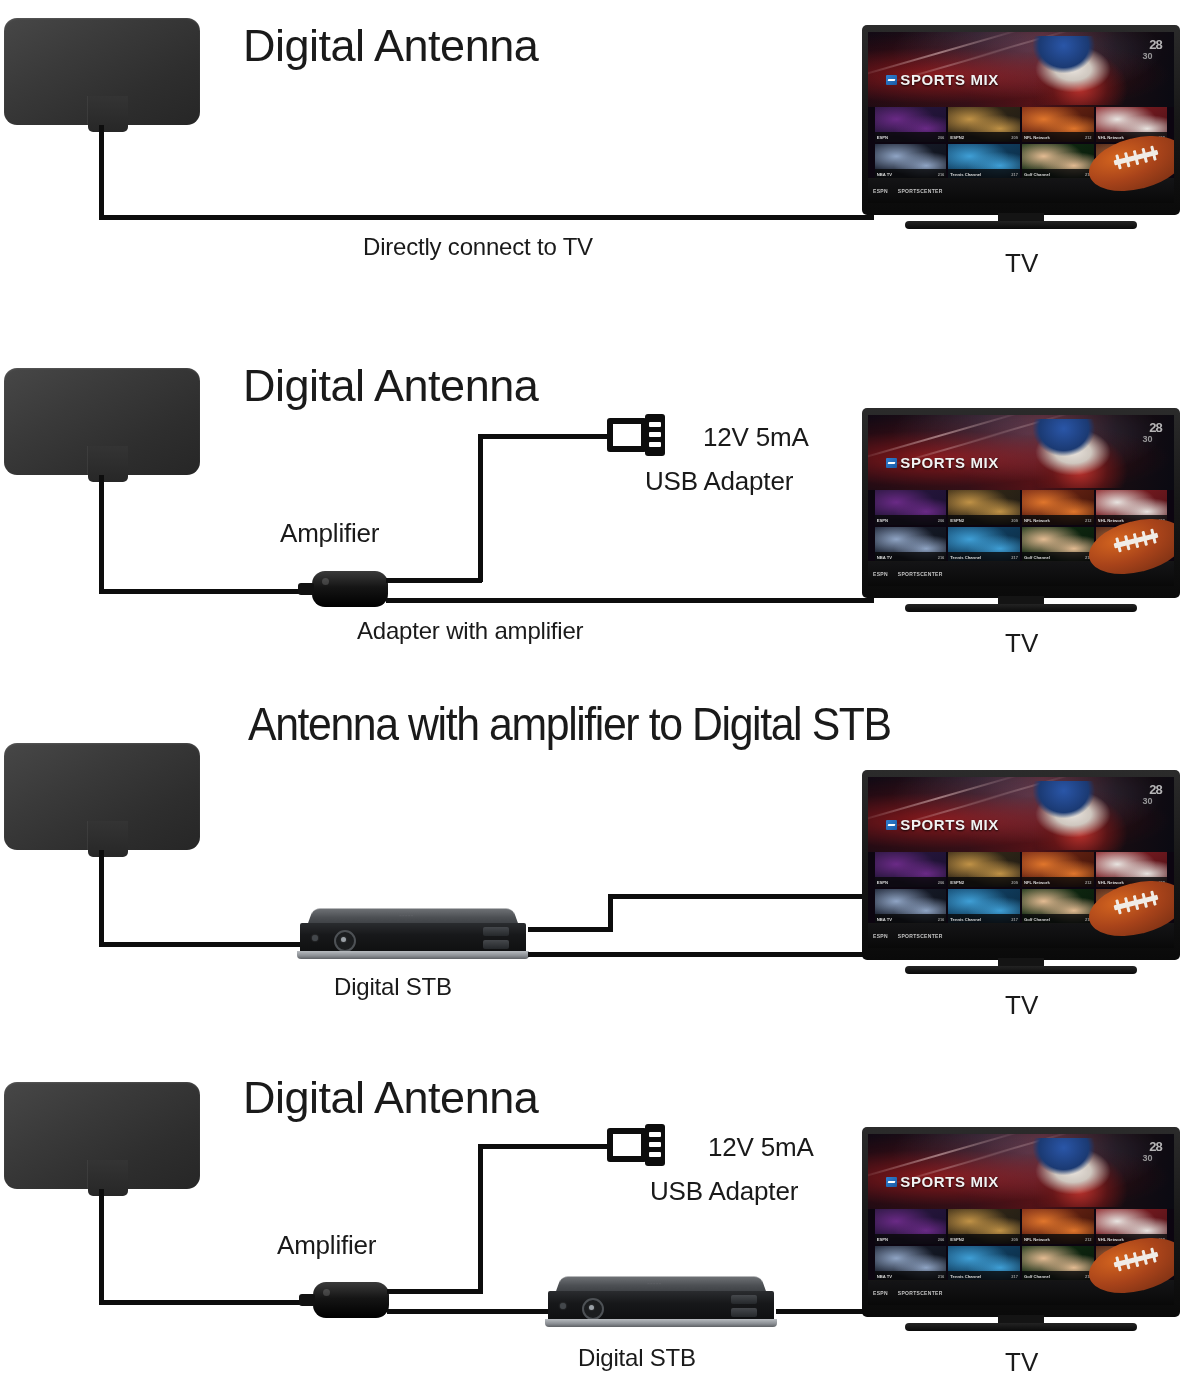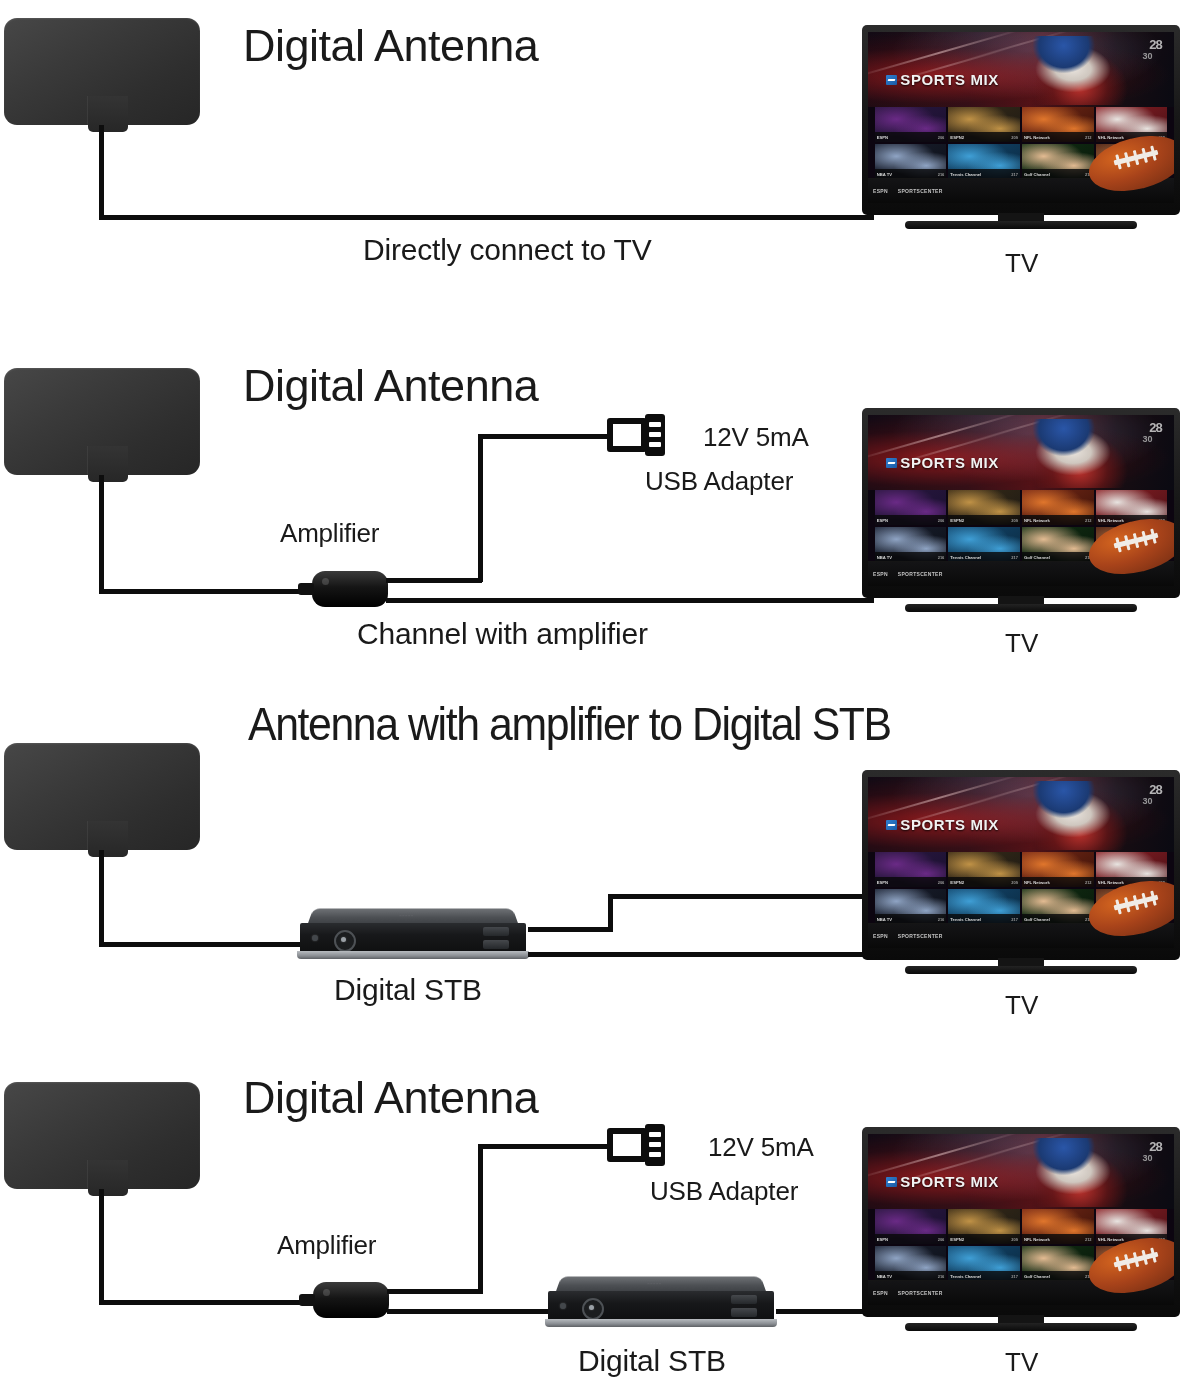--- a/index.html
+++ b/index.html
@@ -37,21 +37,21 @@
     text-align: right;
   }
   .title-wide {
     font-size: 46px;
     letter-spacing: -1.5px;
     transform: scaleX(0.93);
     transform-origin: left center;
     color: #1a1a1a;
   }
   .caption {
-    font-size: 30px;
+    font-size: 24px;
     color: #1a1a1a;
     letter-spacing: -0.2px;
   }
   .caption-sm {
     font-size: 26px;
     color: #1a1a1a;
     letter-spacing: -0.2px;
   }
   .tv-label { font-size: 26px; color: #1a1a1a; }
 
@@ -536,21 +536,21 @@
       <div class="usb-head"></div>
       <div class="usb-prong" style="top:8px;"></div>
       <div class="usb-prong" style="top:18px;"></div>
       <div class="usb-prong" style="top:28px;"></div>
     </div>
     <div class="label caption-sm" style="left:703px;top:82px;">12V 5mA</div>
     <div class="label caption-sm" style="left:645px;top:126px;">USB Adapter</div>
 
     <div class="wire-h" style="left:386px;top:258px;width:488px;"></div>
 
-    <div class="label caption" style="left:357px;top:277px;">Channel with amplifier</div>
+    <div class="label caption" style="left:357px;top:277px;">Adapter with amplifier</div>
 
     <div class="tv" style="left:862px;top:68px;">
       <div class="tv-bezel">
         <div class="tv-screen">
           <div class="hero">
             <div class="hero-streak" style="left:-6%;top:26%;width:58%;"></div>
             <div class="hero-streak" style="left:4%;top:44%;width:44%;opacity:.6;"></div>
             <div class="hero-streak" style="left:30%;top:14%;width:40%;opacity:.45;"></div>
             <div class="hero-player"></div>
             <div class="hero-num">28</div>

